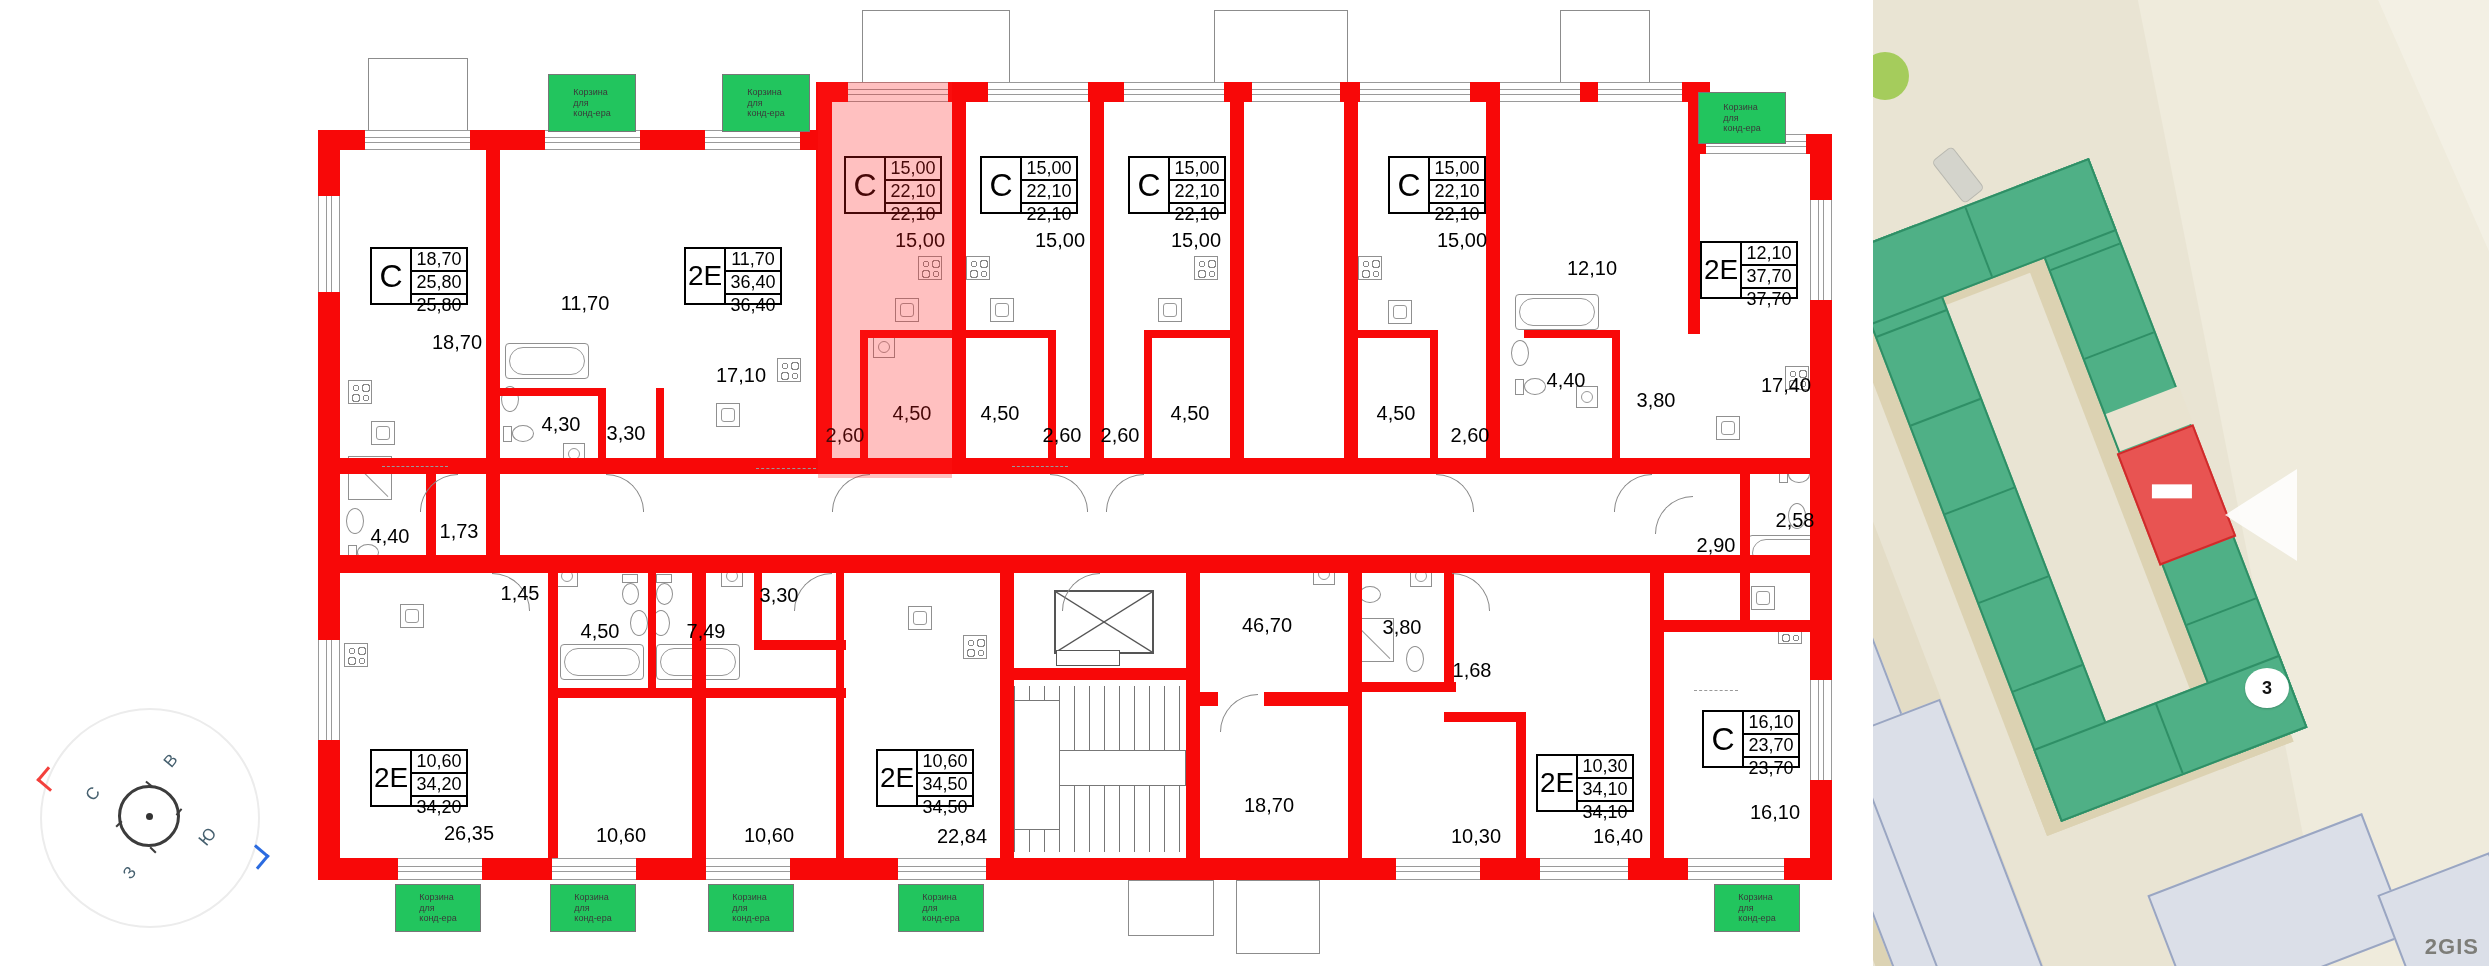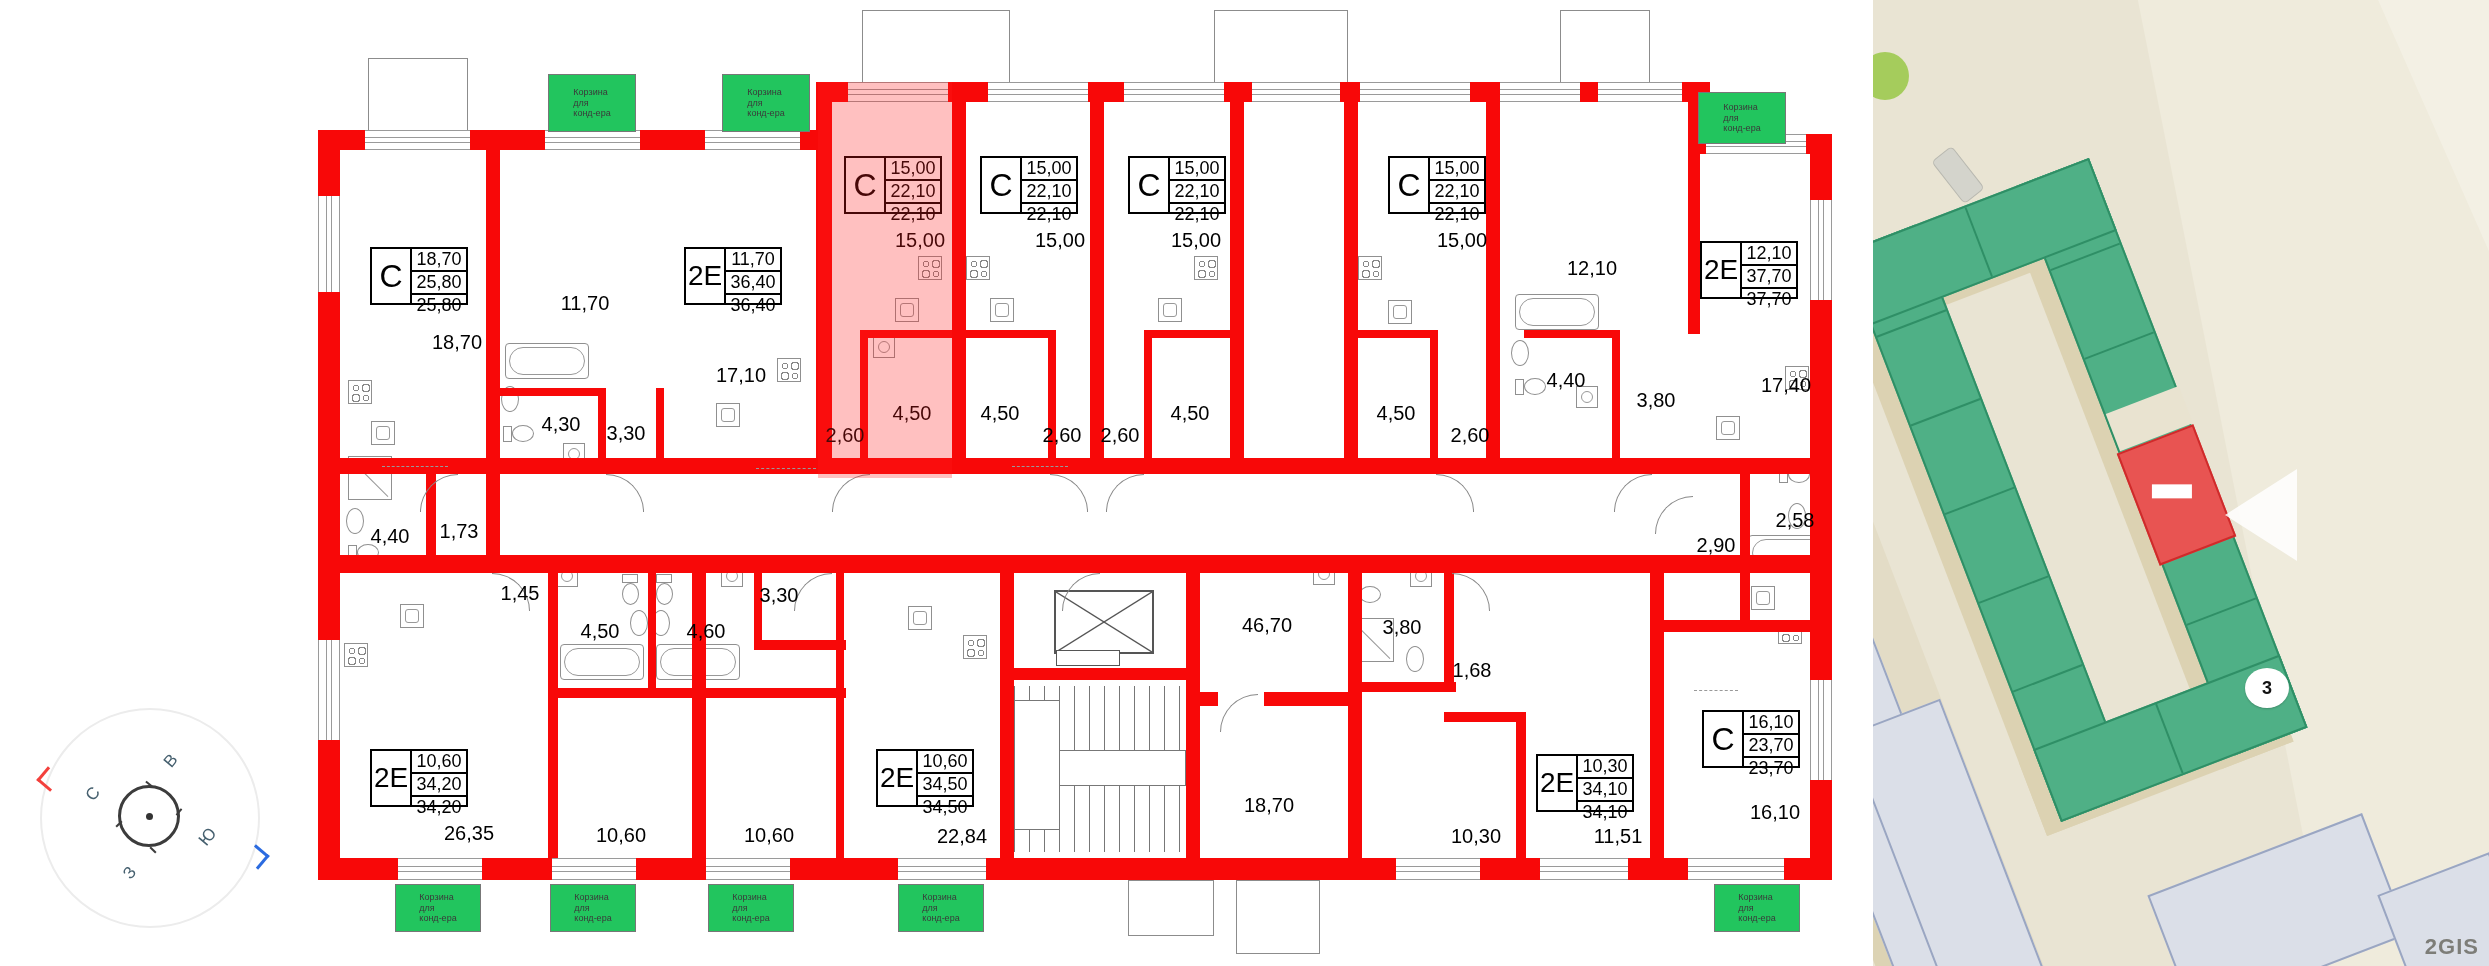--- a/index.html
+++ b/index.html
@@ -299,32 +299,32 @@
       <div class="rl" style="left: 1592px; top: 268px; position: absolute;">12,10</div>
       <div class="rl" style="left: 1566px; top: 380px; position: absolute;">4,40</div>
       <div class="rl" style="left: 1656px; top: 400px; position: absolute;">3,80</div>
       <div class="rl" style="left: 1786px; top: 385px; position: absolute;">17,40</div>
       <div class="rl" style="left: 390px; top: 536px; position: absolute;">4,40</div>
       <div class="rl" style="left: 459px; top: 531px; position: absolute;">1,73</div>
       <div class="rl" style="left: 1716px; top: 545px; position: absolute;">2,90</div>
       <div class="rl" style="left: 1795px; top: 520px; position: absolute;">2,58</div>
       <div class="rl" style="left: 520px; top: 593px; position: absolute;">1,45</div>
       <div class="rl" style="left: 600px; top: 631px; position: absolute;">4,50</div>
-      <div class="rl" style="left: 706px; top: 631px; position: absolute;">4,60</div>
+      <div class="rl" style="left: 706px; top: 631px; position: absolute;">7,49</div>
       <div class="rl" style="left: 779px; top: 595px; position: absolute;">3,30</div>
       <div class="rl" style="left: 1267px; top: 625px; position: absolute;">46,70</div>
       <div class="rl" style="left: 1402px; top: 627px; position: absolute;">3,80</div>
       <div class="rl" style="left: 1472px; top: 670px; position: absolute;">1,68</div>
       <div class="rl" style="left: 469px; top: 833px; position: absolute;">26,35</div>
       <div class="rl" style="left: 621px; top: 835px; position: absolute;">10,60</div>
       <div class="rl" style="left: 769px; top: 835px; position: absolute;">10,60</div>
       <div class="rl" style="left: 962px; top: 836px; position: absolute;">22,84</div>
       <div class="rl" style="left: 1269px; top: 805px; position: absolute;">18,70</div>
       <div class="rl" style="left: 1476px; top: 836px; position: absolute;">10,30</div>
-      <div class="rl" style="left: 1618px; top: 836px; position: absolute;">11,51</div>
+      <div class="rl" style="left: 1618px; top: 836px; position: absolute;">16,40</div>
       <div class="rl" style="left: 1775px; top: 812px; position: absolute;">16,10</div>
       <div class="apt" style="left: 370px; top: 247px; position: absolute;">
         <div class="t">С</div>
         <div class="vals">
           <div>18,70</div>
           <div>25,80</div>
           <div>25,80</div>
         </div>
       </div>
       <div class="apt" style="left: 684px; top: 247px; position: absolute;">

